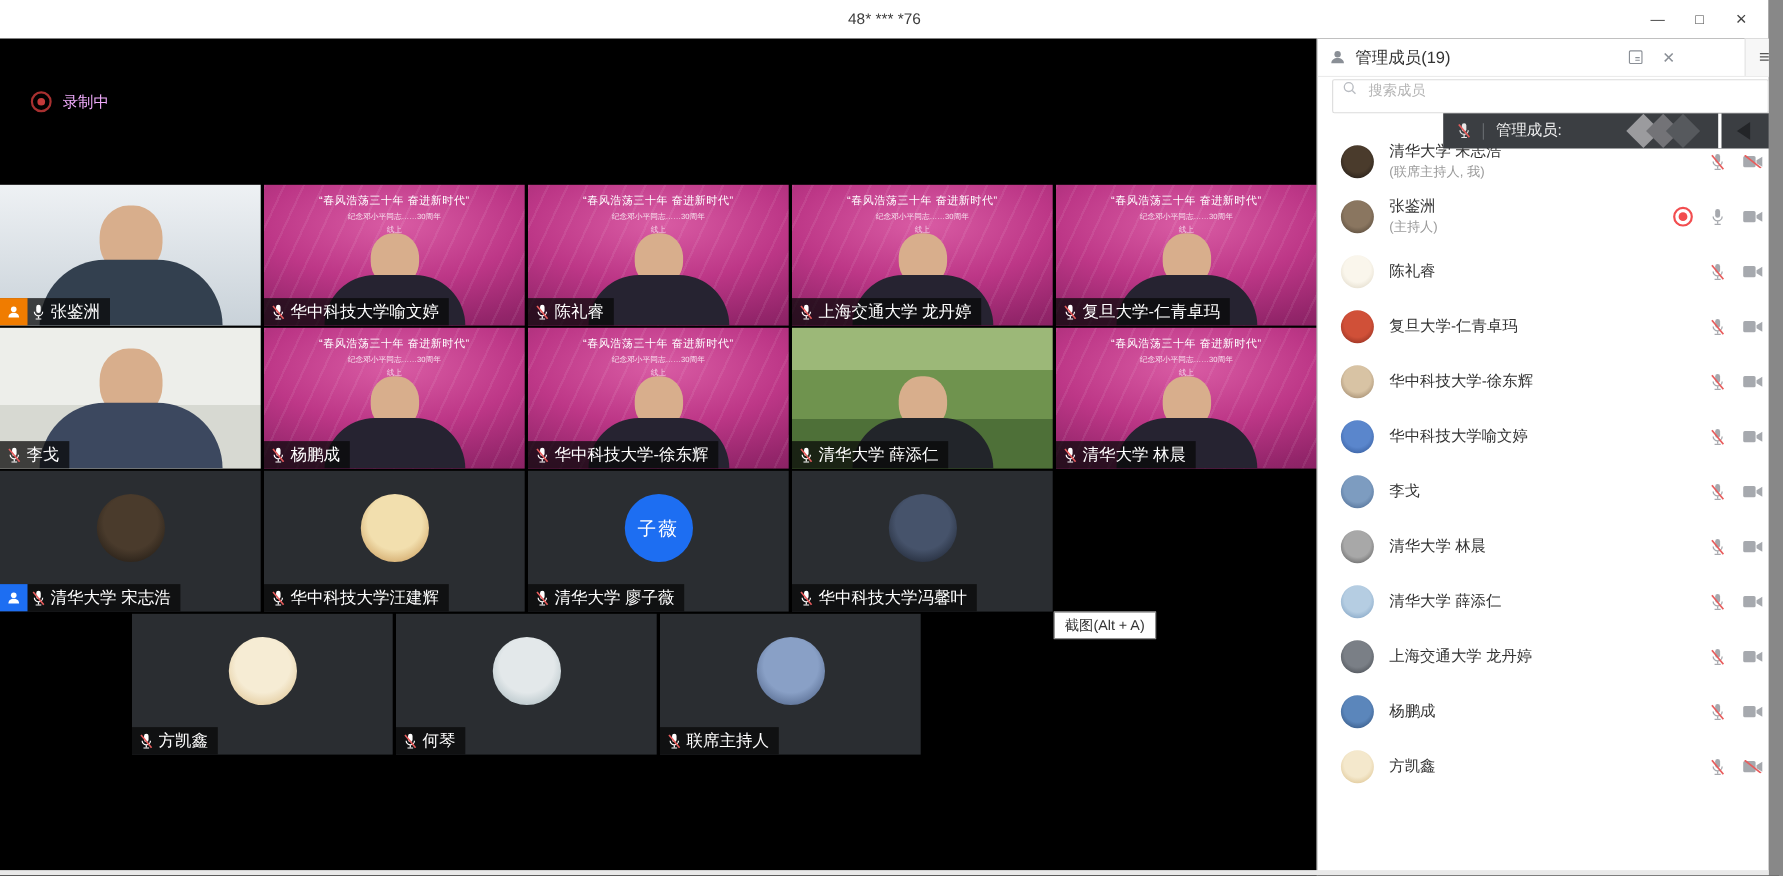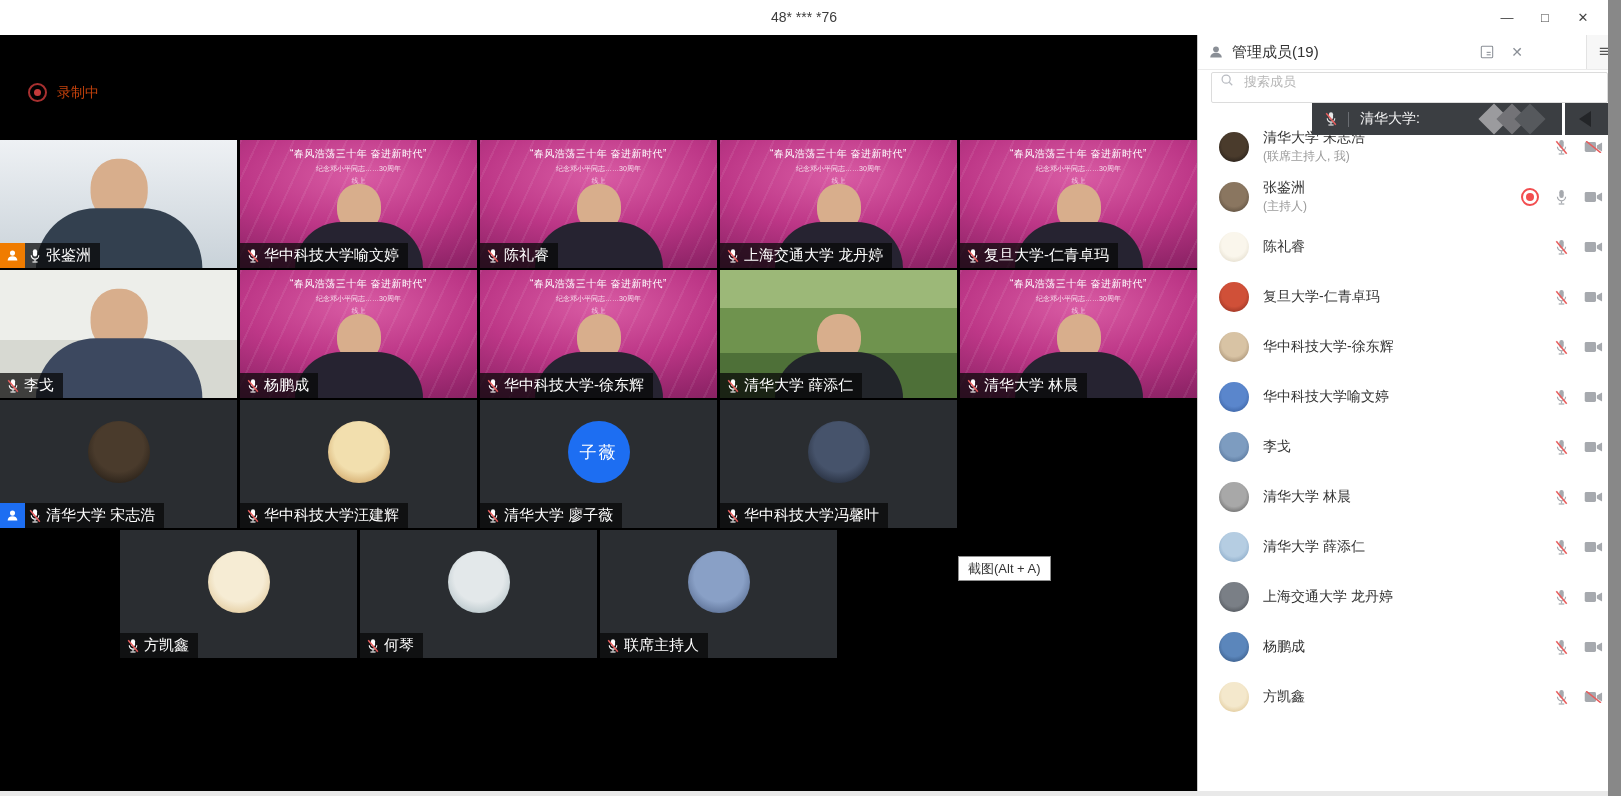--- a/index.html
+++ b/index.html
@@ -10,24 +10,24 @@
   .title{text-align:center;line-height:35px;font-size:14px;color:#3c3c3c;}
   .winctl{position:absolute;right:6px;top:0;height:35px;display:flex;}
   .winbtn{width:38px;height:35px;display:flex;align-items:center;justify-content:center;
           font-size:13px;color:#444;cursor:default;}
   
   .video-area{position:absolute;left:0;top:35px;width:1197px;height:761px;background:#000;}
   .rec{position:absolute;left:28px;top:48px;display:flex;align-items:center;gap:10px;z-index:4;}
   .rec-ic{width:15px;height:15px;border-radius:50%;border:2px solid #a83030;
           display:flex;align-items:center;justify-content:center;}
   .rec-ic::after{content:"";width:7px;height:7px;border-radius:50%;background:#c43a3a;}
-  .rec-tx{color:#c2410c;font-size:14px;}
+  .rec-tx{color:#f0abfc;font-size:14px;}
   .grid-row{position:absolute;display:flex;gap:3px;left:0;}
   .r0{top:105px}.r1{top:235px}.r2{top:365px}.r3{top:495px;left:120px}
-  .tile{width:237px;height:128px;position:relative;overflow:hidden;background:#2a2d31;flex:none;}
+  .tile{width:237px;height:128px;position:relative;overflow:hidden;background:#2a2d31;flex:none;margin-top:28px;}
   .t-slide{background:radial-gradient(130% 105% at 50% 28%,#d95ca4 0%,#bd3787 38%,#93256a 70%,#731d55 100%);}
   .t-slide::before{content:"";position:absolute;inset:0;
        background:repeating-linear-gradient(115deg,rgba(255,255,255,.07) 0 2px,transparent 2px 16px);}
   .t-light{background:linear-gradient(#eef1f4,#c9d2d9);}
   .t-office{background:linear-gradient(#edeeea 0 55%,#d7d9d2 55% 100%);}
   .t-outdoor{background:linear-gradient(#9cb878 0 30%,#6f934e 30% 65%,#4e7038 65%);}
   .slide-text{position:absolute;top:7px;left:0;right:0;text-align:center;color:#fff;z-index:1;}
   .sl1{font-size:10px;letter-spacing:.5px;}
   .sl2{font-size:7px;opacity:.8;margin-top:3px;}
   .sl3{font-size:7px;opacity:.7;margin-top:2px;}
@@ -779,21 +779,21 @@
     <span class="sb-mic">
         <svg class="mic-svg" viewBox="0 0 14 18">
           <rect x="4.6" y="1" width="4.8" height="8.6" rx="2.4" fill="currentColor"></rect>
           <path d="M2.6 8.2a4.4 4.4 0 0 0 8.8 0" fill="none" stroke="currentColor" stroke-width="1.3"></path>
           <line x1="7" y1="13" x2="7" y2="15.4" stroke="currentColor" stroke-width="1.3"></line>
           <line x1="4" y1="16" x2="10" y2="16" stroke="currentColor" stroke-width="1.3"></line>
           <line x1="1.4" y1="2.2" x2="12.6" y2="15.8" stroke="#e85d5d" stroke-width="1.7"></line>
         </svg>
       </span>
     <span class="sb-sep"></span>
-    <span class="sb-text">清华大学:</span>
+    <span class="sb-text">管理成员:</span>
     <span class="sb-d sb-d1"></span>
     <span class="sb-d sb-d2"></span>
     <span class="sb-d sb-d3"></span>
     <span class="sb-line"></span>
     <span class="sb-chev"></span>
   </div>
 
   <div class="bottom-strip"></div>
 </div>
 

